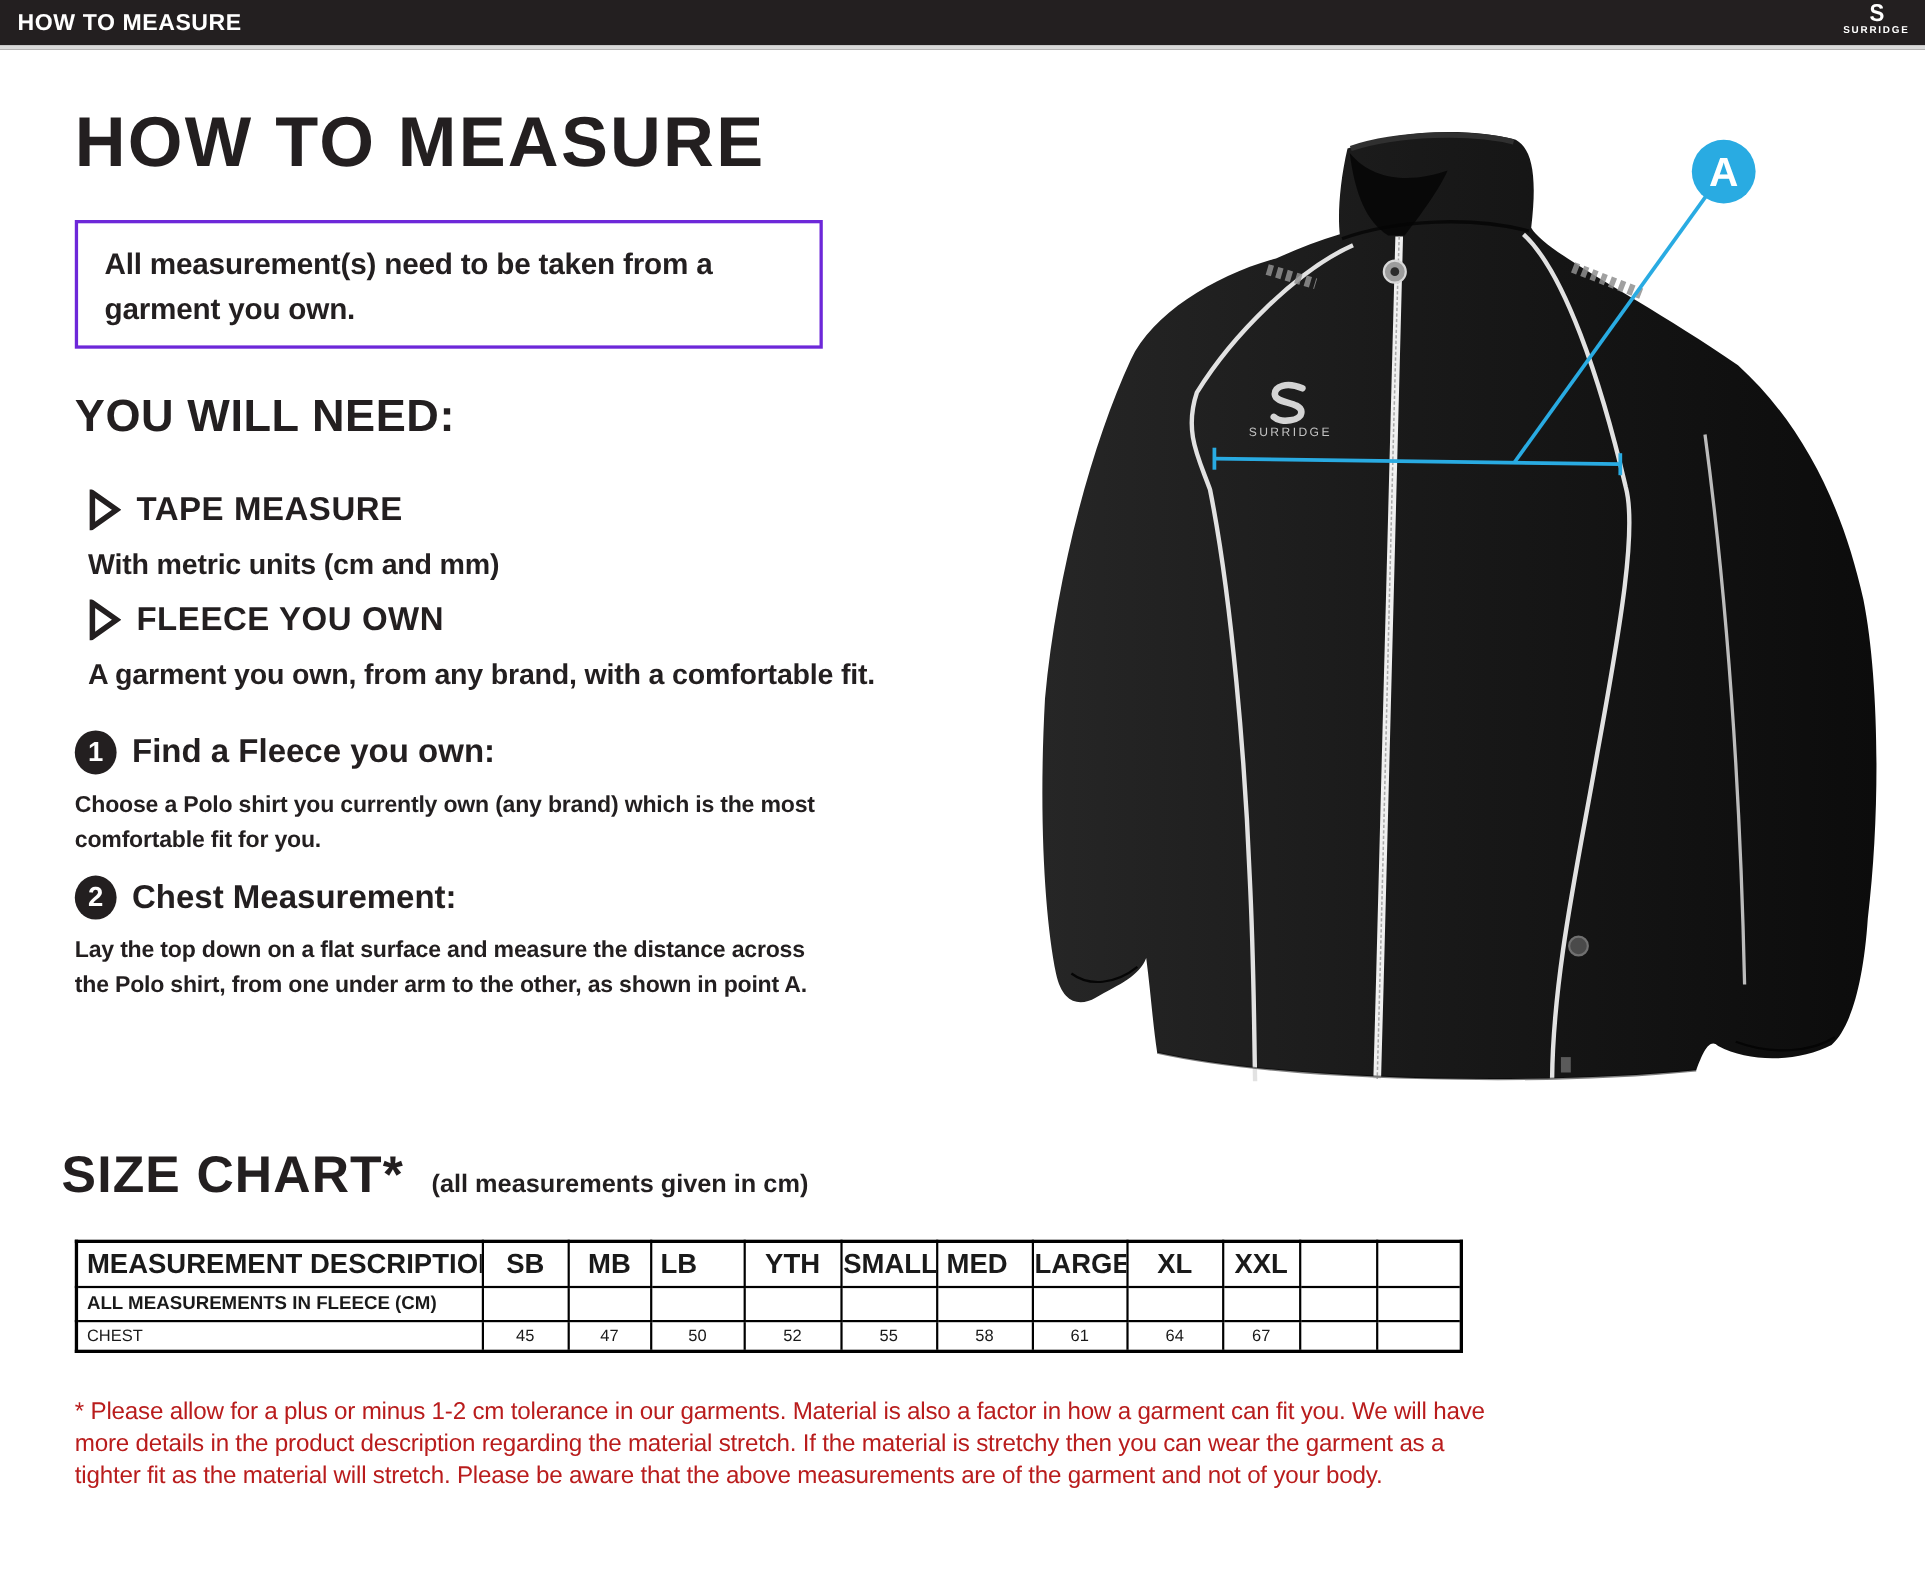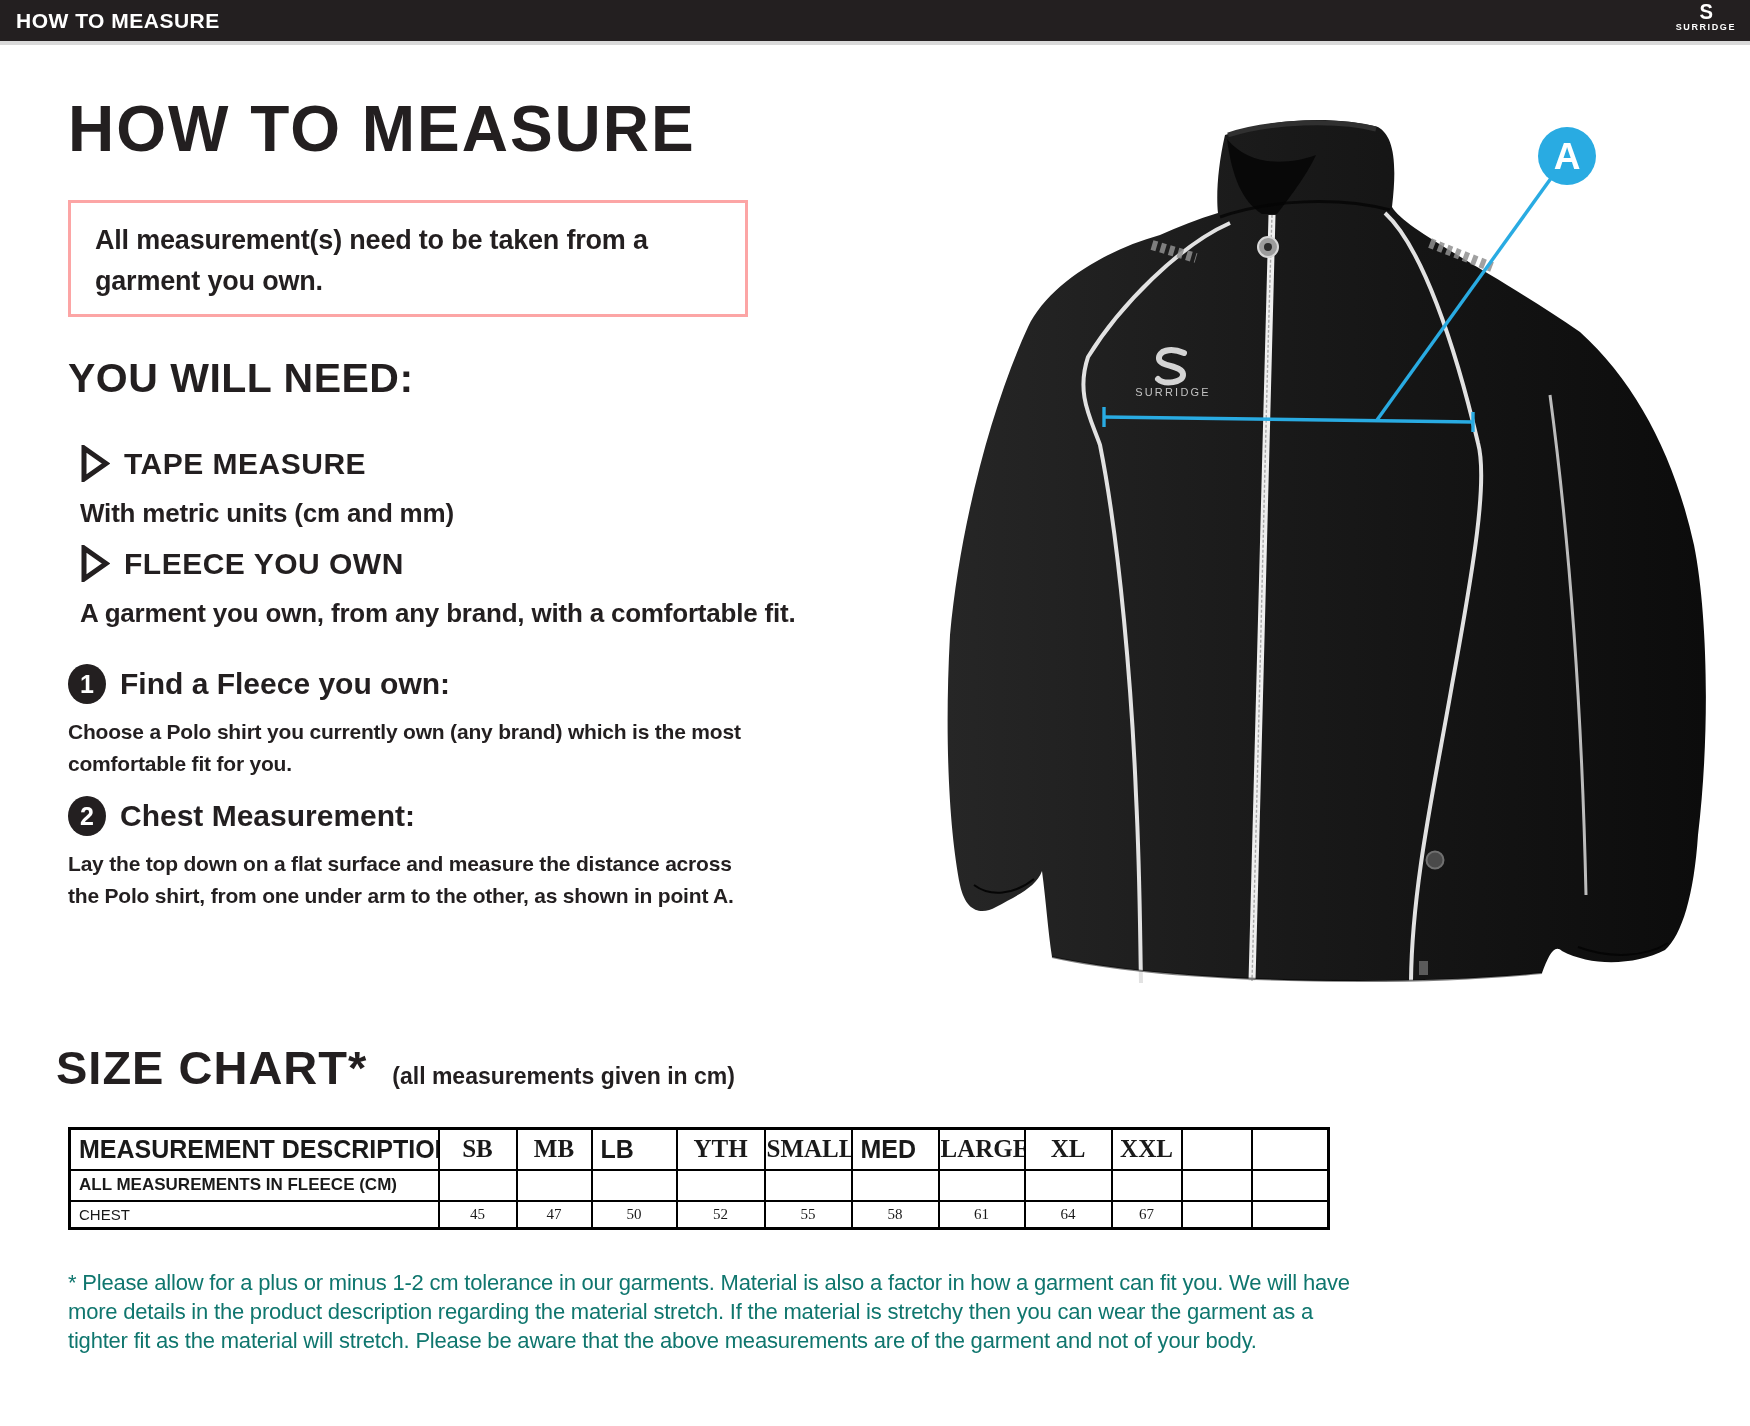--- a/index.html
+++ b/index.html
@@ -7,21 +7,21 @@
         font-family:"Liberation Sans",sans-serif;color:#231f20;}
   
   .topbar{position:absolute;left:0;top:0;width:1750px;height:41px;background:#231f20;
           border-bottom:4px solid #d9d9d9;display:flex;align-items:center;}
   .topbar-title{color:#fff;font-weight:800;font-size:21px;letter-spacing:.5px;margin-left:16px;}
   .brand{position:absolute;right:14px;top:2px;display:flex;flex-direction:column;align-items:center;color:#fff;}
   .brand-mark{font-weight:800;font-size:22px;line-height:20px;transform:scaleX(.92);}
   .brand-name{font-weight:700;font-size:9px;letter-spacing:1.6px;line-height:11px;}
   
   .h1{position:absolute;left:68px;top:92px;font-size:64px;font-weight:800;letter-spacing:2px;}
-  .notice{position:absolute;left:68px;top:200px;width:680px;height:117px;border:3px solid #fca5a5;
+  .notice{position:absolute;left:68px;top:200px;width:680px;height:117px;border:3px solid #6d28d9;
           box-sizing:border-box;padding:17px 0 0 24px;}
   .notice div{font-size:27px;font-weight:700;line-height:41px;letter-spacing:-.2px;white-space:nowrap;}
   .ywn{position:absolute;left:68px;top:355px;font-size:41px;font-weight:800;letter-spacing:.5px;}
   .need-item{position:absolute;left:80px;}
   .need-row{display:flex;align-items:center;gap:14px;}
   .need-title{font-size:30px;font-weight:800;letter-spacing:.5px;}
   .need-desc{font-size:26px;font-weight:700;margin-top:16px;letter-spacing:-.2px;}
   .step{position:absolute;left:68px;}
   .step-row{display:flex;align-items:center;gap:14px;}
   .step-badge{width:38px;height:40px;border-radius:50%;background:#231f20;color:#fff;
@@ -33,24 +33,24 @@
   .sc-title{font-size:47px;font-weight:800;letter-spacing:1px;}
   .sc-sub{font-size:23px;font-weight:700;margin-left:25px;}
   
   .sizes{position:absolute;left:68px;top:1127px;border-collapse:collapse;table-layout:fixed;width:1259px;}
   .sizes{border:3px solid #000;}
   .sizes td{border:2px solid #000;box-sizing:border-box;overflow:hidden;white-space:nowrap;color:#1a1a1a;}
   .r1 td{height:41px;font-size:25px;font-weight:800;}
   .r2 td{height:31px;font-size:17px;font-weight:800;}
   .r3 td{height:28px;font-size:15px;font-weight:400;}
   .sizes td.l{text-align:left;padding-left:8px;}
-  .sizes td.c{text-align:center;font-family:Liberation Serif, serif;}
+  .sizes td.c{text-align:center;}
   
   .footnote{position:absolute;left:68px;top:1268px;}
-  .footnote div{font-size:22px;font-weight:400;line-height:29px;letter-spacing:-.2px;white-space:nowrap;color:#0f766e;}
+  .footnote div{font-size:22px;font-weight:400;line-height:29px;letter-spacing:-.2px;white-space:nowrap;color:#b91c1c;}
   
   .garment-svg{position:absolute;left:930px;top:95px;}
 </style>
 </head>
 <body>
 
 <div class="page">
 
   <div class="topbar">
     <div class="topbar-title">HOW TO MEASURE</div>

